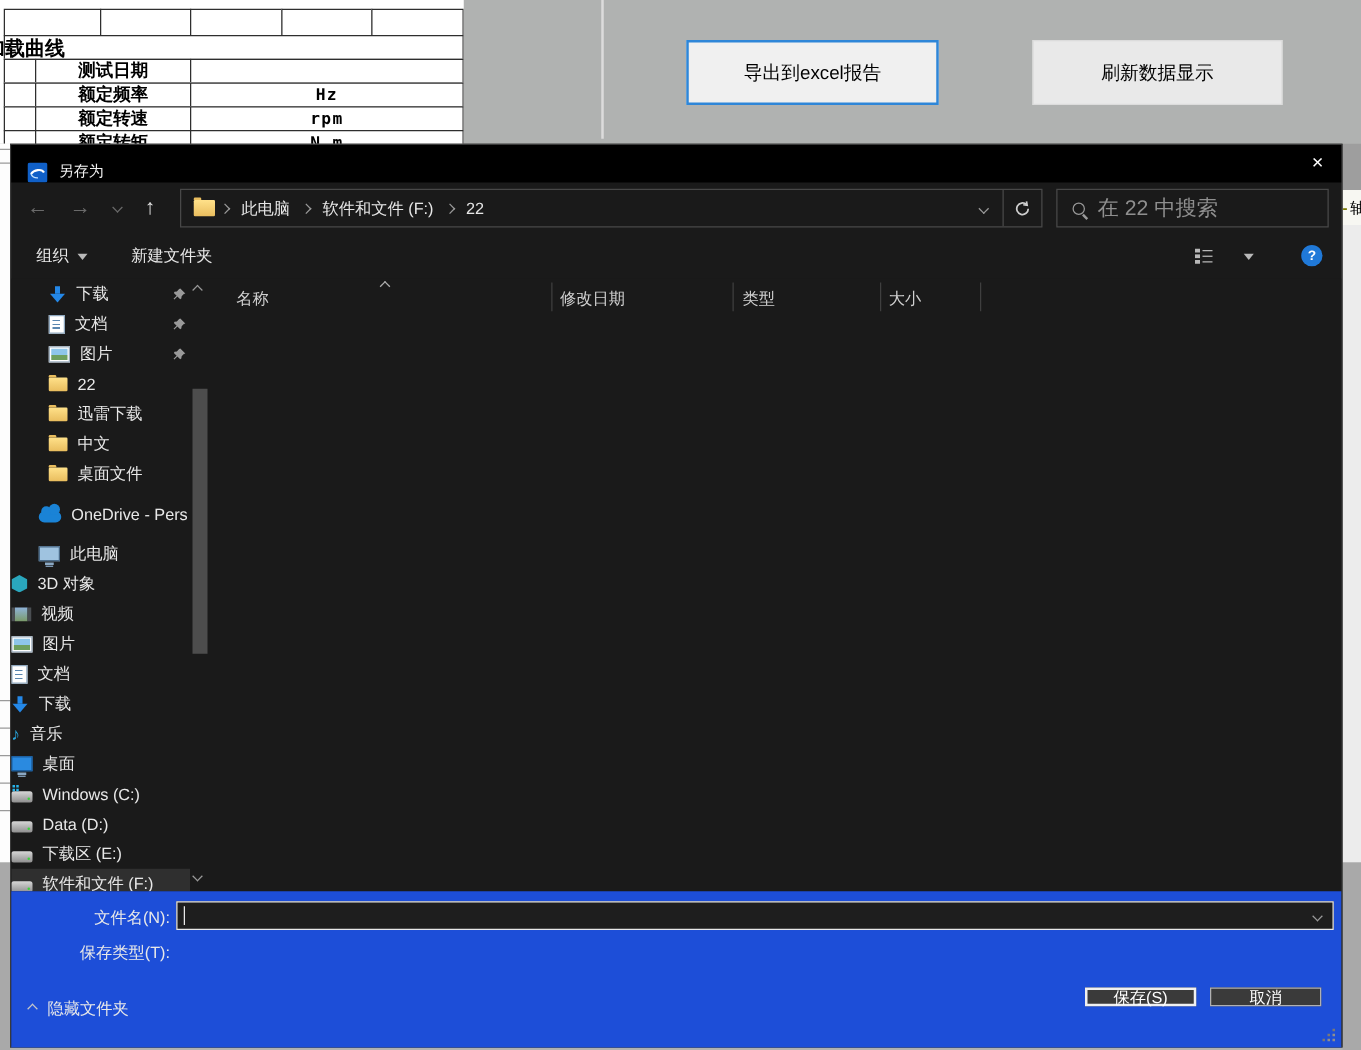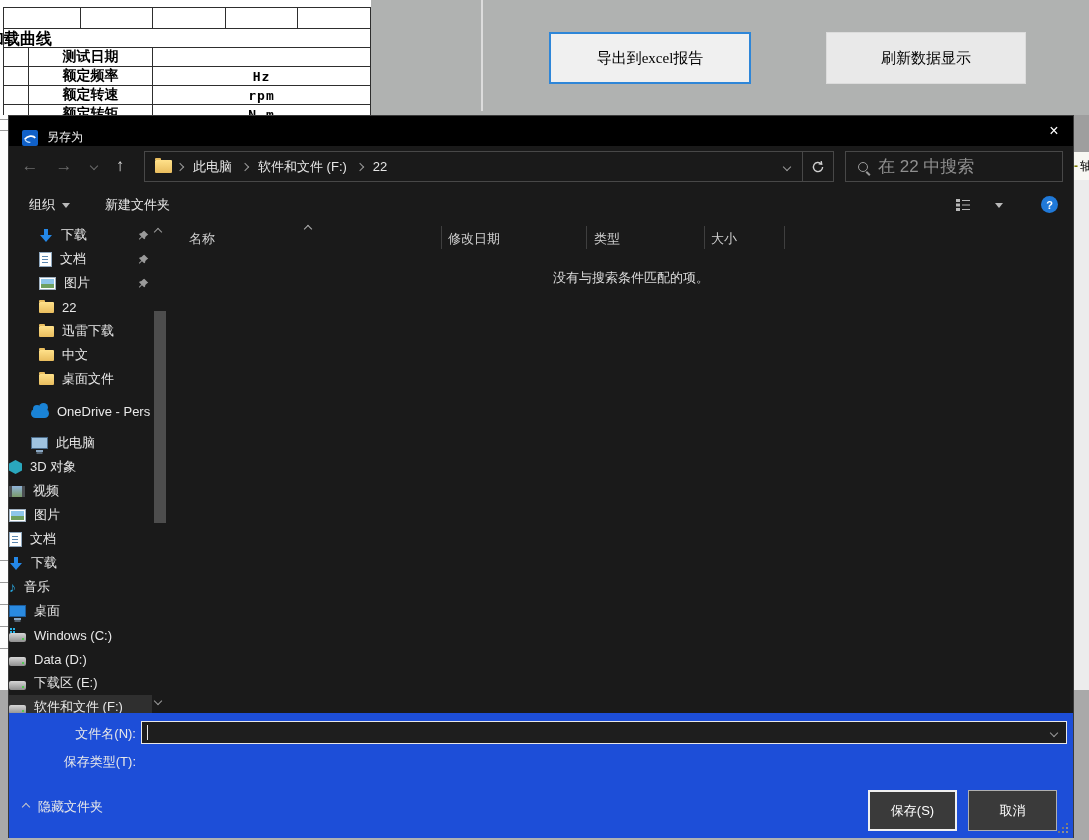--- a/index.html
+++ b/index.html
@@ -9,21 +9,21 @@
   .bg-sheet{position:absolute;left:0;top:0;width:371px;height:115px;background:#fff;overflow:hidden;}
   .cell{position:absolute;border:1px solid #2e2e2e;background:#fff;box-sizing:border-box;}
   .sheet-title{position:absolute;left:-12px;top:29px;font-size:16px;font-weight:bold;color:#000;white-space:nowrap;}
   .srow{position:absolute;display:flex;}
   .scell{border:1px solid #2e2e2e;box-sizing:border-box;display:flex;align-items:center;justify-content:center;
          font-weight:bold;color:#000;background:#fff;}
   .scell.lab{font-size:14px;}
   .scell.val{font-size:13px;font-family:"DejaVu Sans Mono",monospace;letter-spacing:1px;}
   .vdiv{position:absolute;left:481px;top:0;width:2px;height:111px;background:#dcdcdc;}
   .bg-btn{position:absolute;display:flex;align-items:center;justify-content:center;font-size:15px;color:#000;box-sizing:border-box;}
-  .btn-export{left:549px;top:32px;width:202px;height:52px;background:#f0f0f0;border:2px solid #2e86d8;font-family:Liberation Serif, serif;}
+  .btn-export{left:549px;top:32px;width:202px;height:52px;background:#f0f0f0;border:2px solid #2e86d8;}
   .btn-refresh{left:826px;top:32px;width:200px;height:52px;background:#e9e9e9;border:1px solid #dcdcdc;}
   .strip-left-white{position:absolute;left:0;top:115px;width:8px;height:575px;background:#fdfdfd;}
   .strip-left-gray{position:absolute;left:0;top:690px;width:8px;height:150px;background:#a9a9a9;}
   .sline{position:absolute;left:0;width:8px;height:1px;background:#9a9a9a;}
   .strip-rt{position:absolute;left:1074px;width:15px;}
   .srt1{top:115px;height:37px;background:#9e9e9e;}
   .srt2{top:152px;height:28px;background:#f7f7f2;color:#000;font-size:12px;display:flex;align-items:center;overflow:hidden;white-space:nowrap;}
   .srt2 .dash{color:#7a7a00;font-weight:bold;margin-right:2px;}
   .srt3{top:180px;height:510px;background:#ececec;}
   .srt4{top:690px;height:150px;background:#a9a9a9;}
@@ -101,21 +101,21 @@
       box-shadow:3px 0 #29b4ea,0 3px #29b4ea,3px 3px #29b4ea;}
   .viewico rect{fill:#b8b8b8;}
   
   .footer{position:absolute;left:0;top:597px;width:1064px;height:125px;background:#1d4ed8;}
   .f-label{position:absolute;left:0;width:127px;text-align:right;font-size:13px;color:#e8e8e8;}
   .combo{position:absolute;left:132px;width:926px;height:23px;box-sizing:border-box;background:#1e1e1e;
          display:flex;align-items:center;font-size:13px;color:#f0f0f0;}
   .combo .chv{margin-left:auto;margin-right:9px;}
   .caret{width:1px;height:15px;background:#e8e8e8;margin-left:5px;}
   .hidefold{position:absolute;left:14px;top:85px;display:flex;align-items:center;gap:9px;font-size:13px;color:#e8e8e8;}
-  .dbtn{position:absolute;top:77px;width:89px;height:41px;box-sizing:border-box;display:flex;align-items:center;
+  .dbtn{position:absolute;top:77px;width:89px;height:15px;box-sizing:border-box;display:flex;align-items:center;
         justify-content:center;font-size:13px;color:#fff;background:#3a3a3a;}
   .save{left:859px;border:2px solid #f0f0f0;}
   .cancel{left:959px;border:1px solid #b0b0b0;}
   .grip{position:absolute;right:5px;bottom:5px;width:10px;height:10px;}
   .grip::after{content:"";position:absolute;right:0;bottom:0;width:2px;height:2px;background:#8f8f8f;
       box-shadow:-4px 0 #8f8f8f,-8px 0 #787878,0 -4px #8f8f8f,-4px -4px #787878,0 -8px #787878;}
 </style>
 </head>
 <body>
 
@@ -251,21 +251,20 @@
 
       <span class="chv u sm" style="position:absolute;left:296px;top:3px;border-color:#b0b0b0"></span>
       <div class="col-h" style="left:180px">名称</div>
       <div class="col-sep" style="left:432px"></div>
       <div class="col-h" style="left:439px">修改日期</div>
       <div class="col-sep" style="left:577px"></div>
       <div class="col-h" style="left:585px">类型</div>
       <div class="col-sep" style="left:695px"></div>
       <div class="col-h" style="left:702px">大小</div>
       <div class="col-sep" style="left:775px"></div>
-      <div class="empty-msg">没有与搜索条件匹配的项。</div>
 
       <div class="sbi p1" style="top:0">
           <span class="ic icon-dl"></span>
           <span>下载</span>
           <span class="pin"><svg viewBox="0 0 12 12" width="11" height="11" fill="#9a9a9a">
               <path d="M6.8.8l4.4 4.4-1.2.4-.6.6L8 7.6l-.3 2-1 .6L4.3 7.8 1.6 10.5l-.7-.7L3.6 7.1 1.2 4.7l.6-1 2-.3L5.2 2l.6-.6z"></path>
             </svg></span>
         </div>
       <div class="sbi p1" style="top:24px">
           <span class="ic icon-doc"></span>

